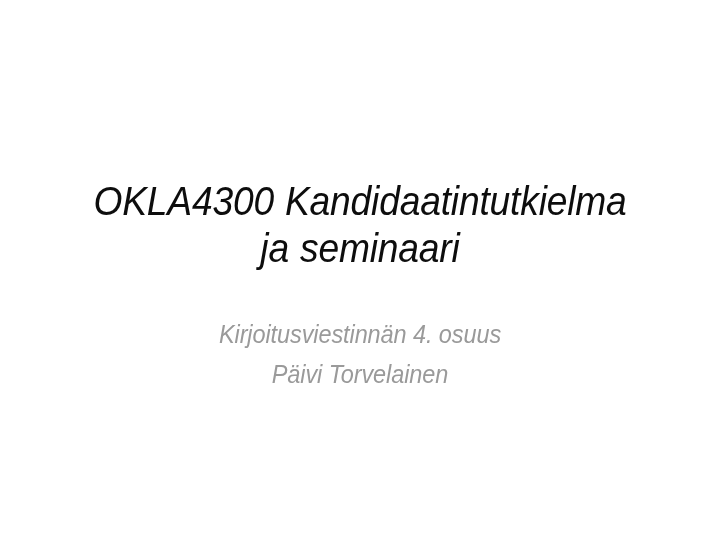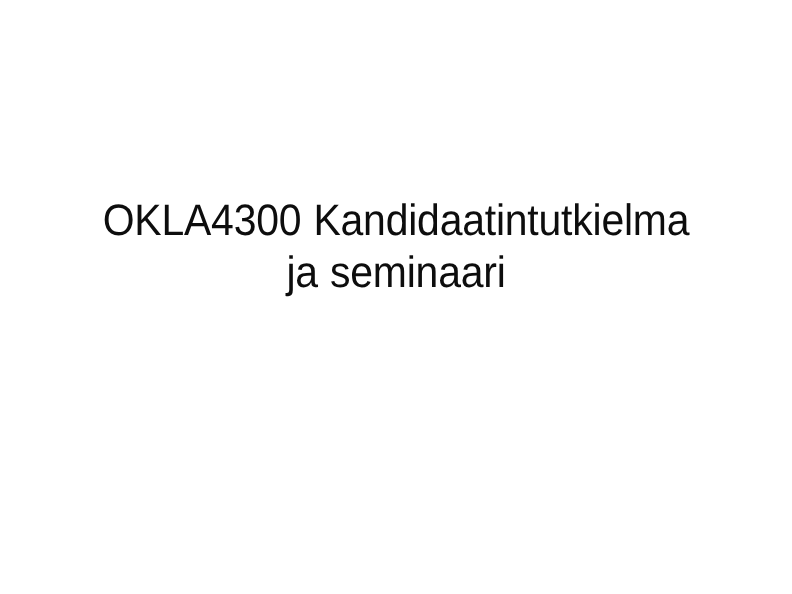--- a/index.html
+++ b/index.html
@@ -14,20 +14,21 @@
     font-family: "Liberation Sans", "DejaVu Sans", sans-serif;
     overflow: hidden;
   }
 
   .slide {
     position: relative;
     box-sizing: border-box;
     width: 720px;
     height: 540px;
     background: #ffffff;
+    font-style: italic;
   }
 
   
   .title-placeholder {
     position: absolute;
     left: 54px;
     top: 178px;
     width: 612px;
     text-align: center;
   }
@@ -70,14 +71,18 @@
 </style>
 </head>
 <body>
 
 <div class="slide">
 
   <div class="title-placeholder">
     <h1 class="slide-title">OKLA4300 Kandidaatintutkielma ja seminaari</h1>
   </div>
 
+  <div class="subtitle-placeholder">
+    <p class="subtitle-line">Kirjoitusviestinnän 4. osuus</p>
+    <p class="subtitle-line">Päivi Torvelainen</p>
+  </div>
 
 </div>
 
 </body></html>

